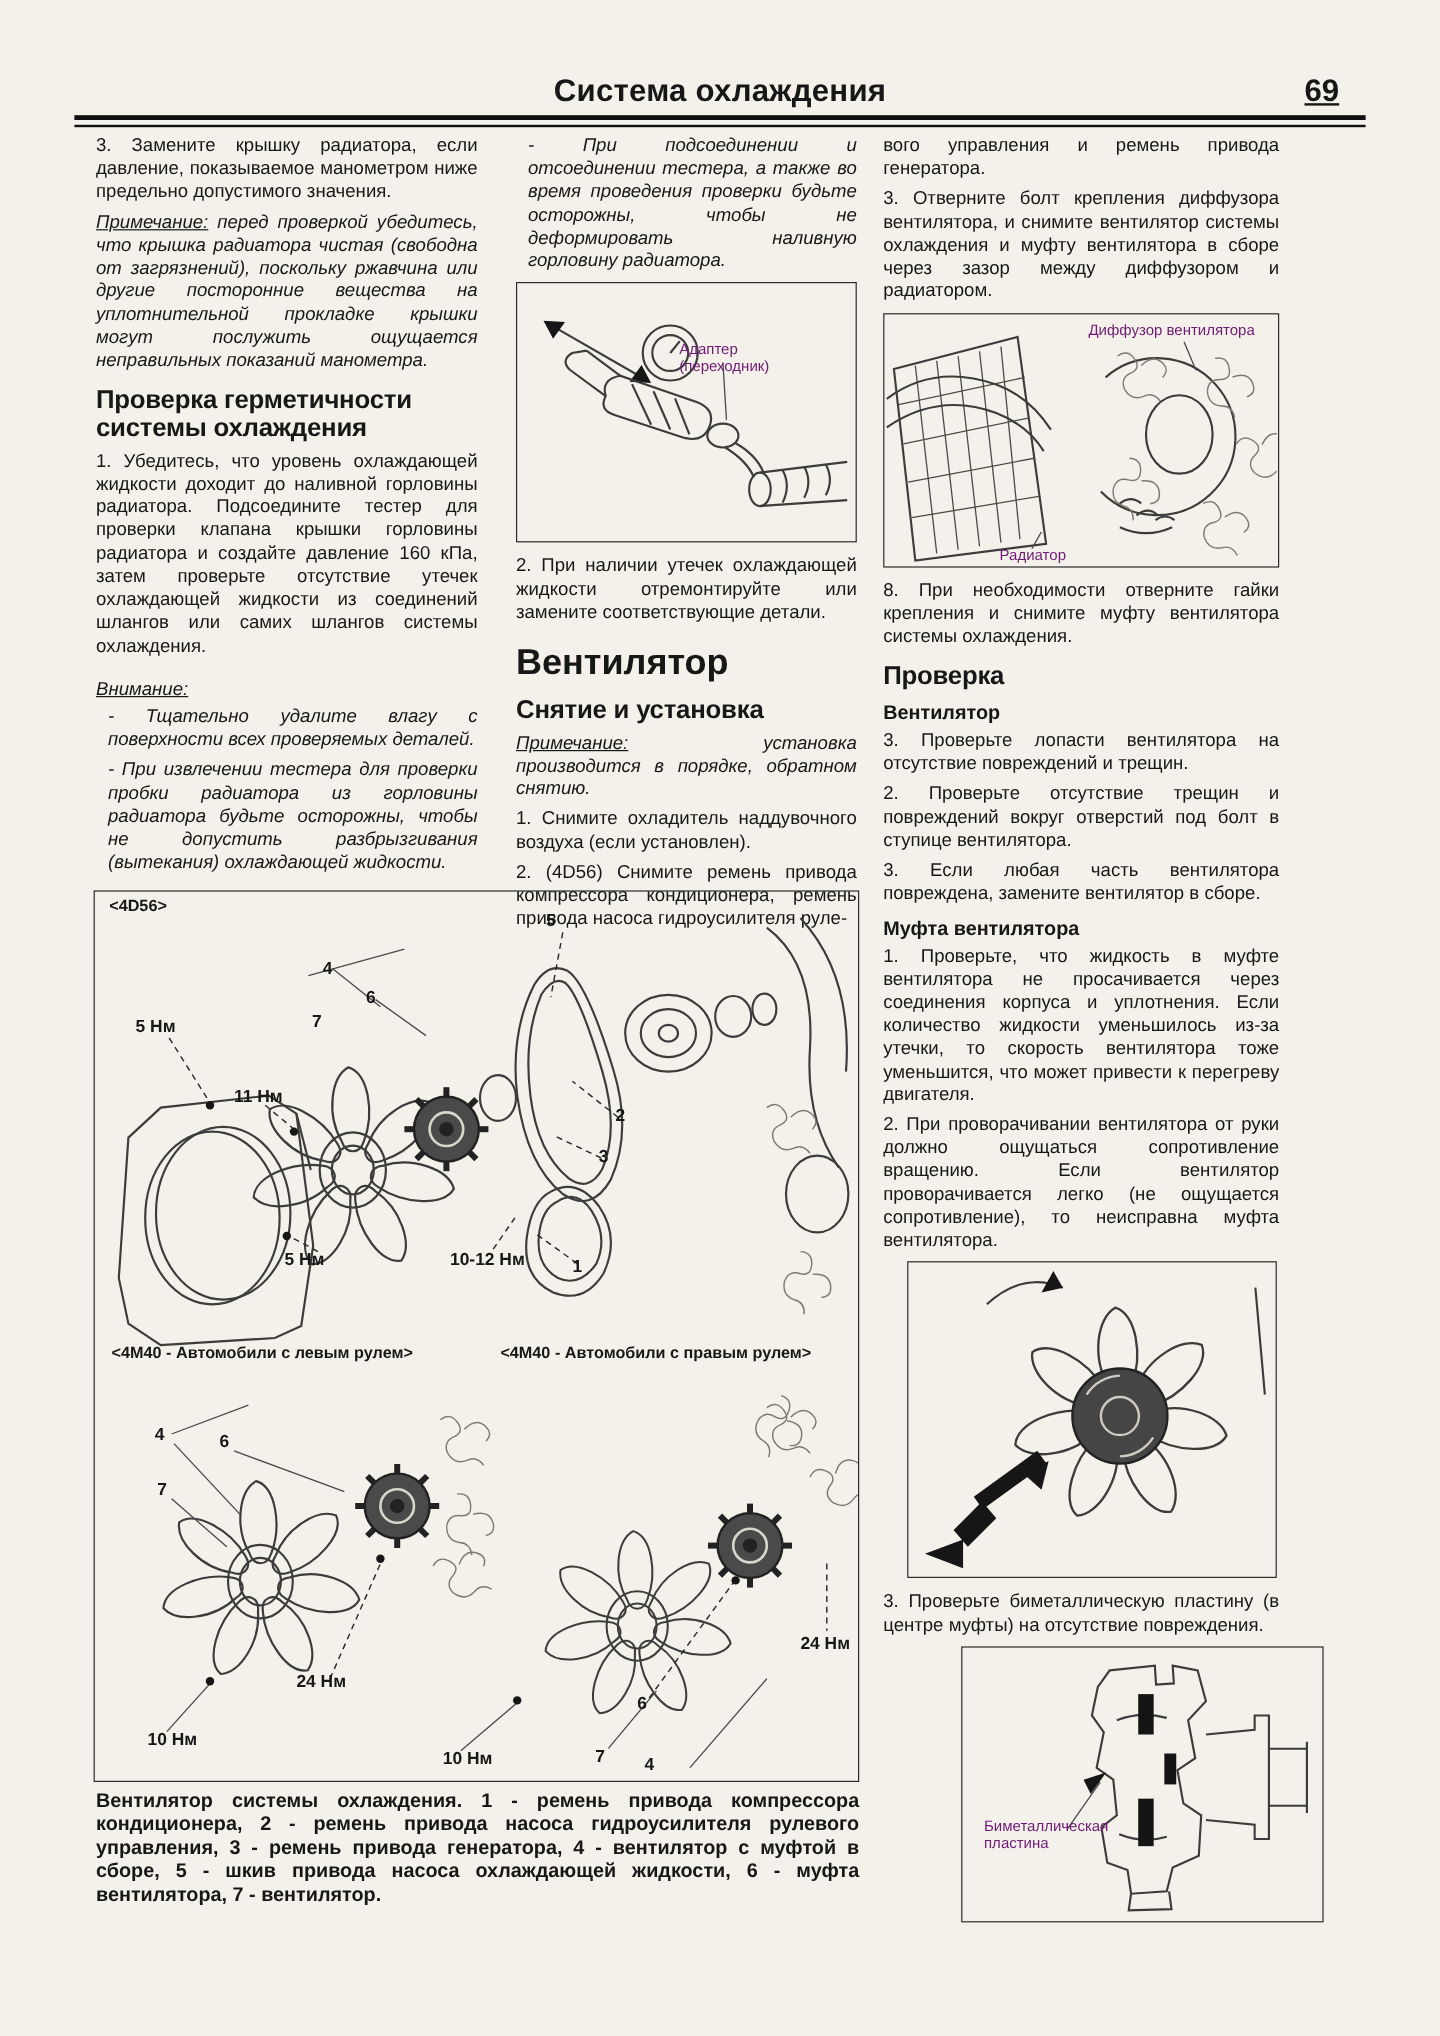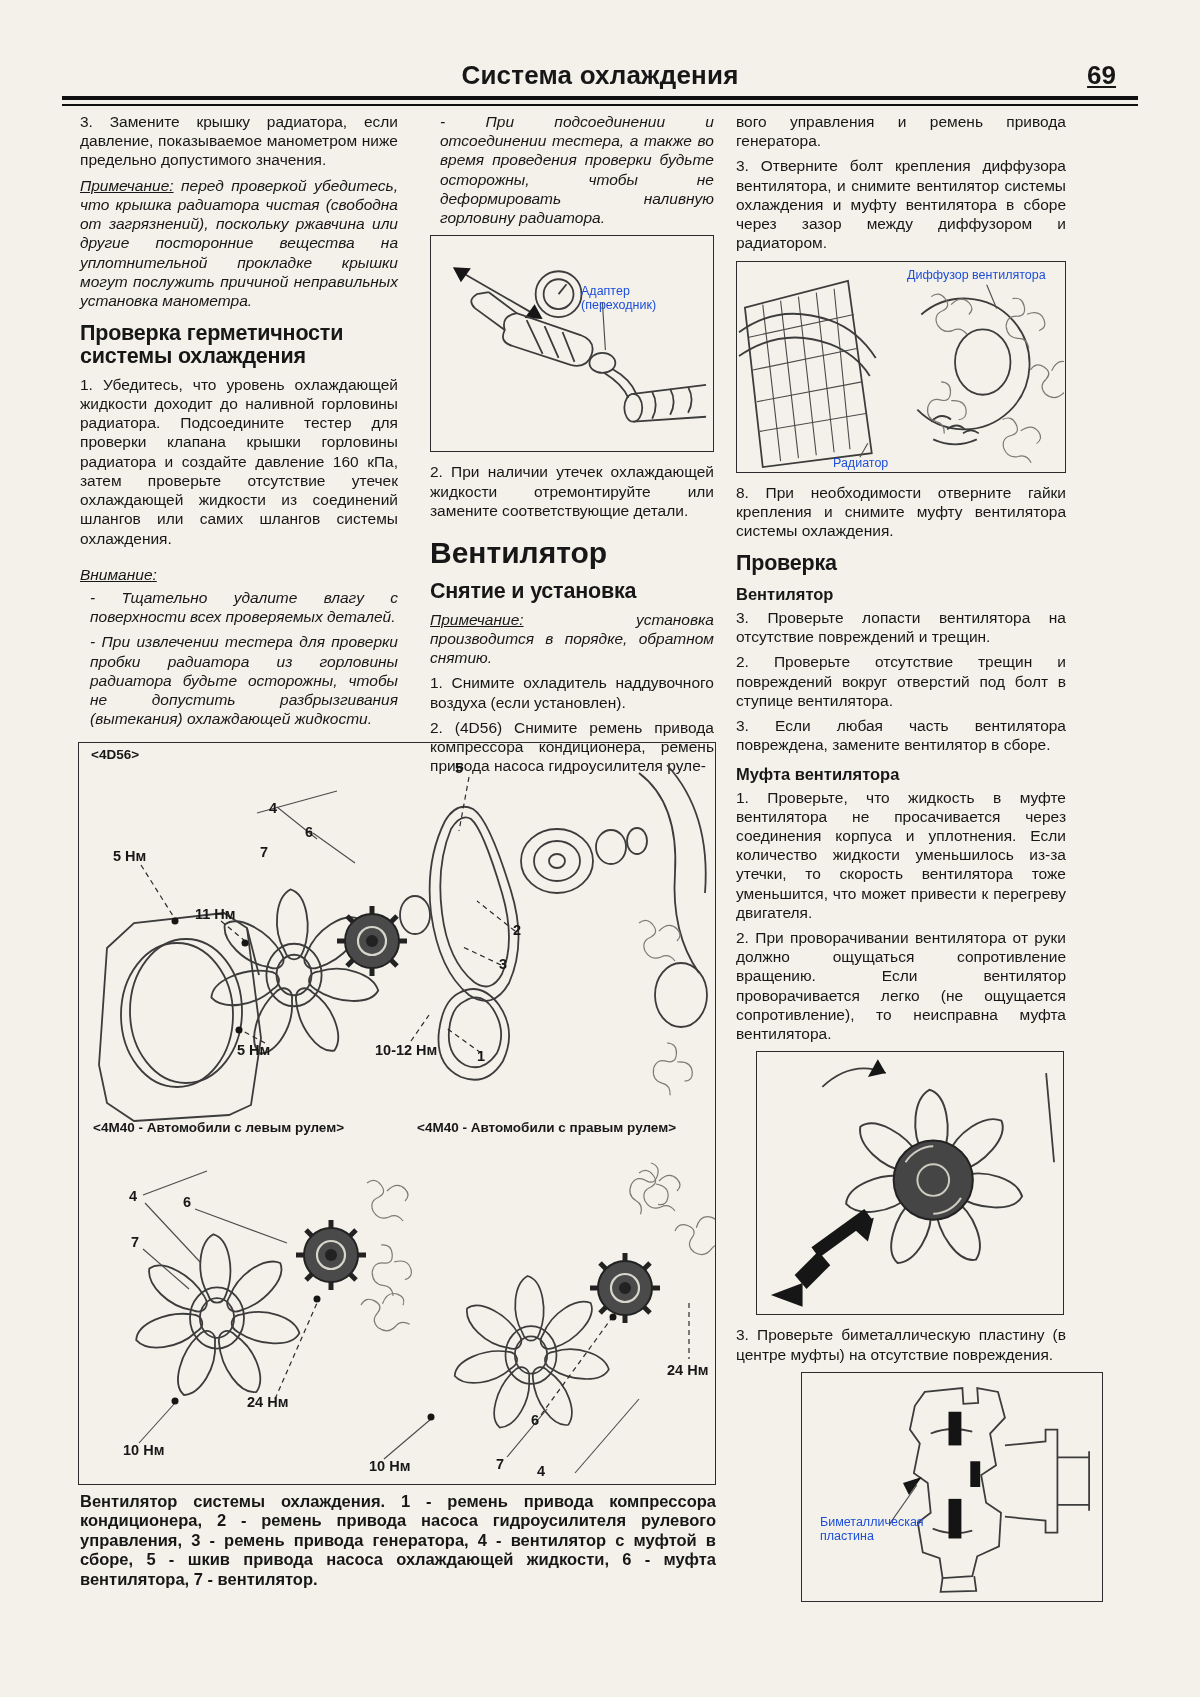--- a/index.html
+++ b/index.html
@@ -20,21 +20,21 @@
   .note{font-style:italic;}
   .ind{padding-left:10px;}
   .lbl{text-decoration:underline;}
   .h-sec{font-size:21.5px;line-height:1.06;font-weight:bold;margin:12px 0 7px 0;letter-spacing:-.2px;}
   .h-big{font-size:30px;line-height:1.0;font-weight:bold;margin:18px 0 6px 0;}
   .h3{font-size:16.5px;font-weight:bold;margin:10px 0 4px 0;}
   .warnp{margin:17px 0 4px 0;}
   
   .figbox{position:relative;border:1.6px solid #2c2c2c;margin:8px 0 10px 0;background:transparent;}
   .figbox svg{display:block;}
-  .fig-label{position:absolute;font-size:12.5px;line-height:1.12;color:#1d4ed8;}
+  .fig-label{position:absolute;font-size:12.5px;line-height:1.12;color:#701a75;}
   .fig-main{position:absolute;left:78px;top:742px;width:636px;height:741px;border:1.6px solid #2c2c2c;text-align:center;}
   .fig-main svg{display:block;width:636px;height:741px;}
   .plabel{position:absolute;font-weight:bold;font-size:14.5px;line-height:1;}
   .tag{position:absolute;font-weight:bold;font-size:13.5px;line-height:1;}
   .caption{position:absolute;left:80px;top:1492px;width:636px;margin:0;
            font-weight:bold;font-size:16.5px;line-height:1.18;text-align:justify;}
   .ln{stroke:#3c3c3c;fill:none;stroke-width:1.8;}
   .thin{stroke:#4a4a4a;fill:none;stroke-width:1.1;}
   .dash{stroke:#2a2a2a;fill:none;stroke-width:1.2;stroke-dasharray:5 4;}
   .dot{fill:#161616;stroke:none;}
@@ -81,21 +81,21 @@
     </defs>
   </svg>
 
   <div class="htitle">Система охлаждения</div>
   <div class="pagenum">69</div>
   <div class="hrule"></div>
   <div class="hrule2"></div>
 
   <div class="col" id="col1">
     <p class="body">3. Замените крышку радиатора, если давление, показываемое манометром ниже предельно допустимого значения.</p>
-    <p class="body note"><span class="lbl">Примечание:</span> <span>перед проверкой убедитесь, что крышка радиатора чистая (свободна от загрязнений), поскольку ржавчина или другие посторонние вещества на уплотнительной прокладке крышки могут послужить причиной неправильных установка манометра.</span></p>
+    <p class="body note"><span class="lbl">Примечание:</span> <span>перед проверкой убедитесь, что крышка радиатора чистая (свободна от загрязнений), поскольку ржавчина или другие посторонние вещества на уплотнительной прокладке крышки могут послужить ощущается неправильных показаний манометра.</span></p>
     <h2 class="h-sec">Проверка герметичности системы охлаждения</h2>
     <p class="body">1. Убедитесь, что уровень охлаждающей жидкости доходит до наливной горловины радиатора. Подсоедините тестер для проверки клапана крышки горловины радиатора и создайте давление 160 кПа, затем проверьте отсутствие утечек охлаждающей жидкости из соединений шлангов или самих шлангов системы охлаждения.</p>
     <p class="body note warnp"><span class="lbl">Внимание:</span></p>
     <p class="body note ind">- Тщательно удалите влагу с поверхности всех проверяемых деталей.</p>
     <p class="body note ind">- При извлечении тестера для проверки пробки радиатора из горловины радиатора будьте осторожны, чтобы не допустить разбрызгивания (вытекания) охлаждающей жидкости.</p>
   </div>
 
   <div class="col" id="col2">
     <p class="body note ind">- При подсоединении и отсоединении тестера, а также во время проведения проверки будьте осторожны, чтобы не деформировать наливную горловину радиатора.</p>
 
@@ -113,21 +113,21 @@
           <path d="M74 94 L44 72 M86 77 L58 56 M44 72 Q36 64 46 58 L58 56"></path>
           <ellipse cx="172" cy="127" rx="13" ry="10"></ellipse>
           <path d="M182 133 Q200 143 206 158"></path>
           <path d="M174 137 Q192 148 198 162"></path>
           <ellipse cx="203" cy="172" rx="9" ry="14"></ellipse>
           <path d="M203 158 L276 149 M203 186 L276 181"></path>
           <path d="M222 156 q7 13 0 27 M240 153 q7 13 0 26 M258 151 q7 13 0 26"></path>
           <line class="thin" x1="172" y1="66" x2="175" y2="114"></line>
         </g>
       </svg>
-      <span class="fig-label" style="left:150px;top:48px;width:125px">Адаптер (переходник)</span>
+      <span class="fig-label" style="left:135px;top:48px;width:125px">Адаптер (переходник)</span>
     </figure>
 
     <p class="body">2. При наличии утечек охлаждающей жидкости отремонтируйте или замените соответствующие детали.</p>
     <h1 class="h-big">Вентилятор</h1>
     <h2 class="h-sec">Снятие и установка</h2>
     <p class="body note"><span class="lbl">Примечание:</span> <span>установка производится в порядке, обратном снятию.</span></p>
     <p class="body">1. Снимите охладитель наддувочного воздуха (если установлен).</p>
     <p class="body">2. (4D56) Снимите ремень привода компрессора кондиционера, ремень привода насоса гидроусилителя руле-</p>
   </div>
 

